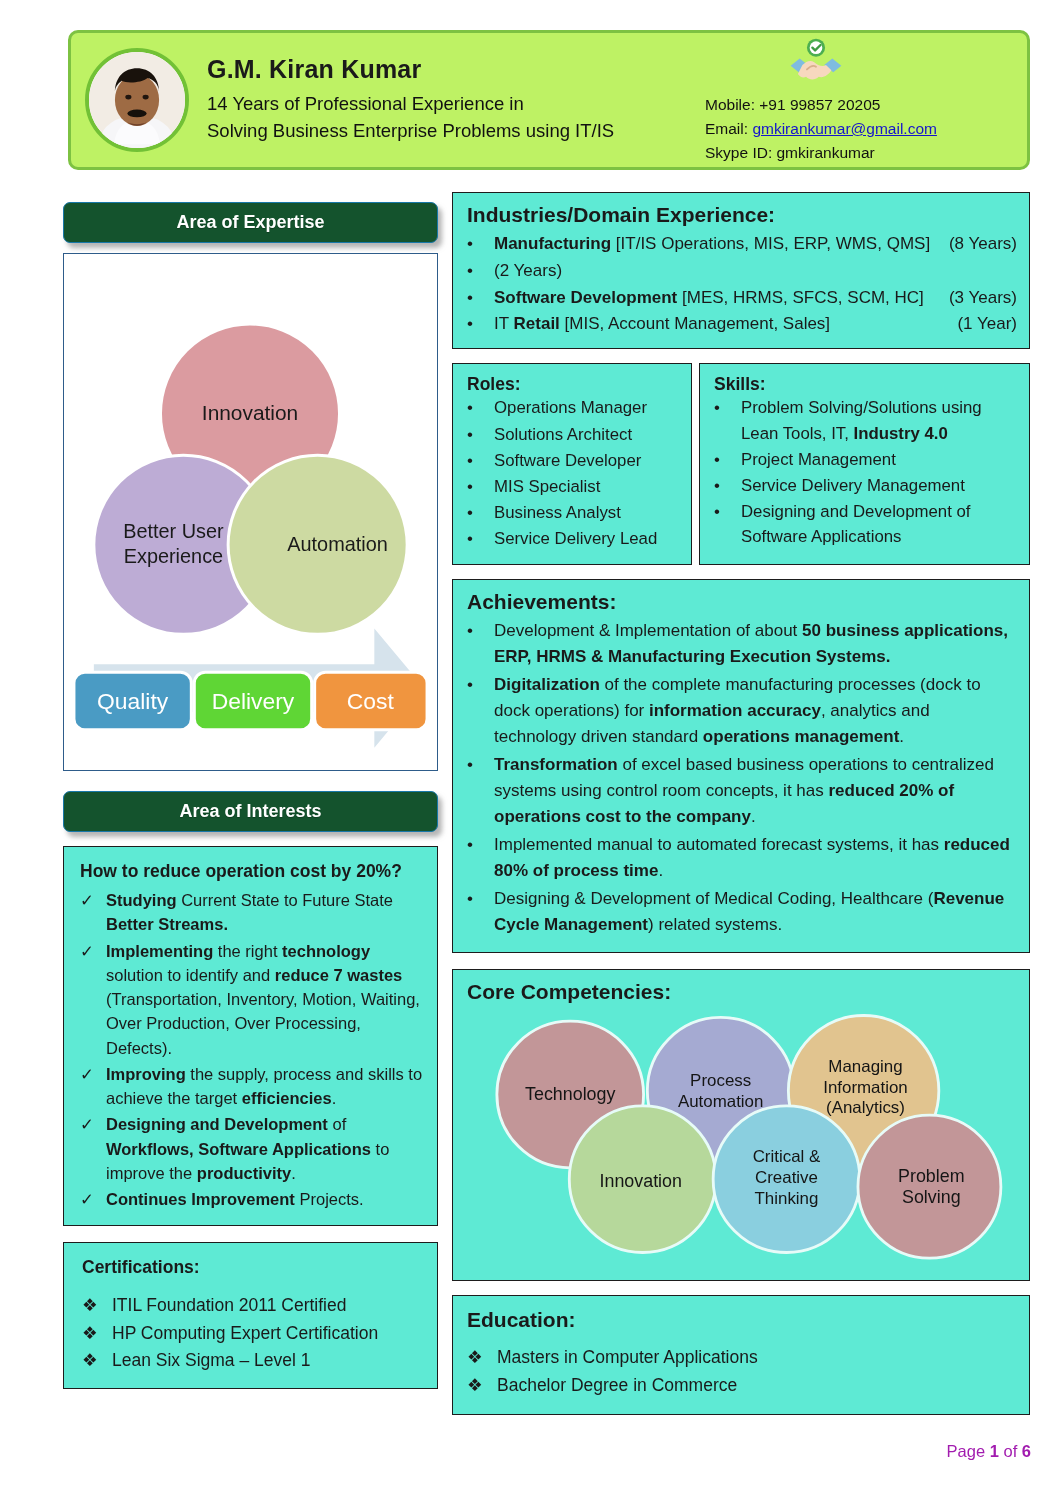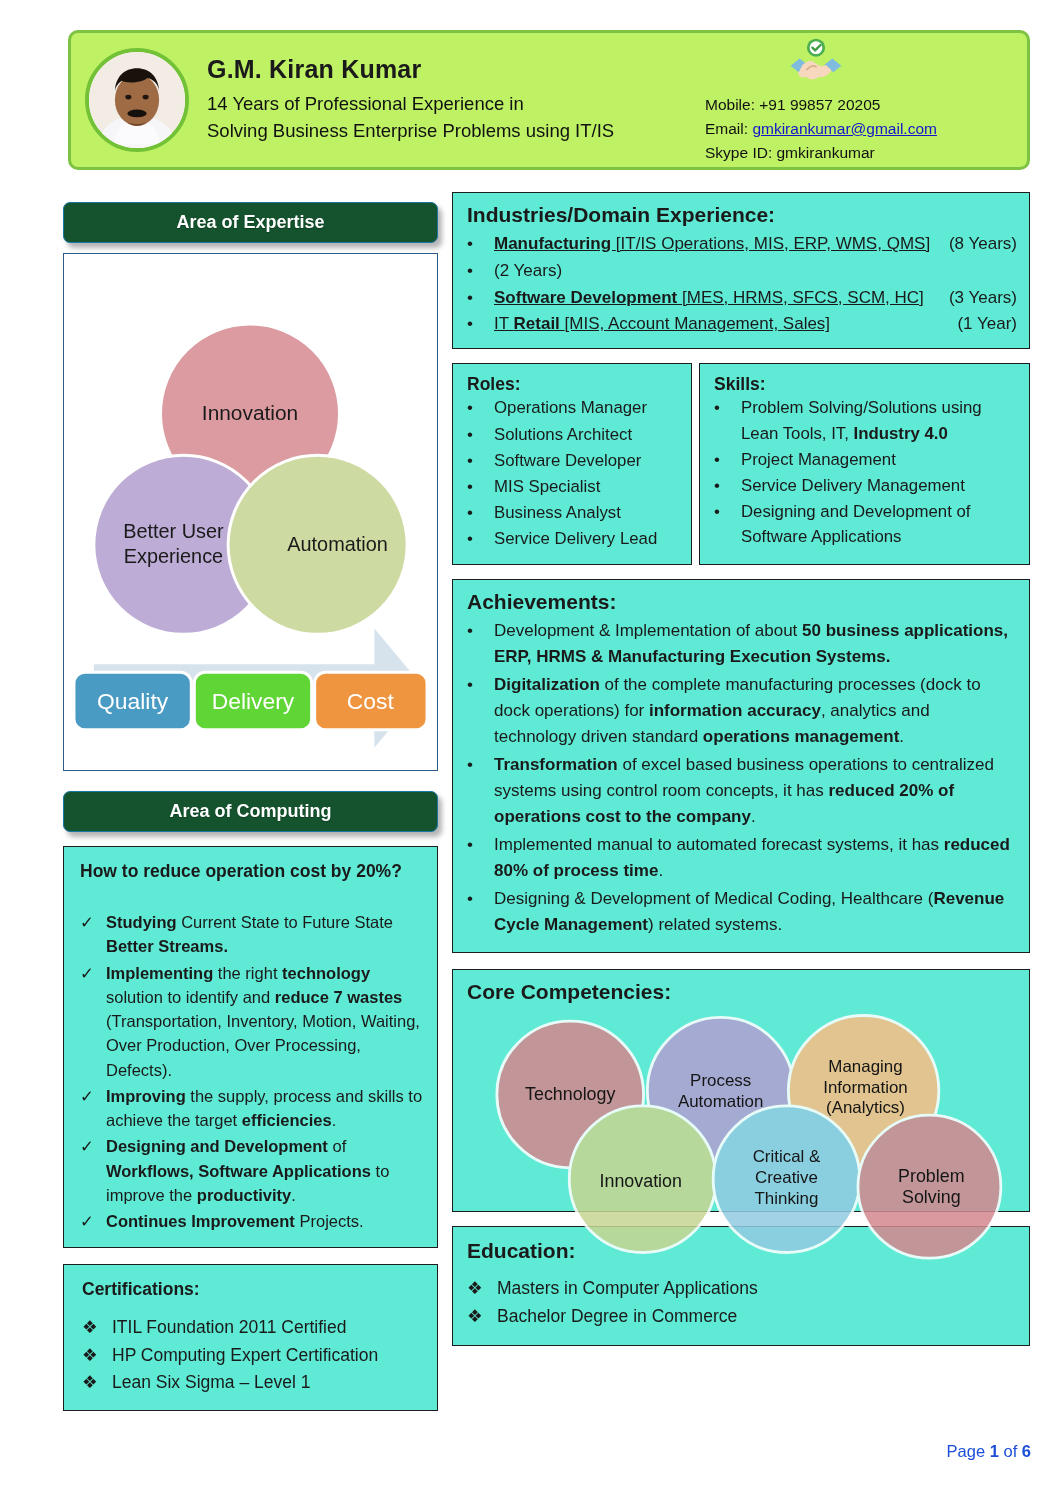--- a/index.html
+++ b/index.html
@@ -61,54 +61,54 @@
   ul.b li { display: flex; font-size: 17px; line-height: 1.46; margin-bottom: 1px; }
   ul.b li .mk { flex: none; width: 27px; text-align: left; }
   ul.b li .tx { flex: 1; }
   b, strong { font-weight: bold; }
 
   
   .venn-box { margin-top: 10px; height: 518px; position: relative; }
 
   
   .interest-box { padding: 14px 14px 12px 16px; }
-  .interest-q { font-size: 17.5px; font-weight: bold; margin-bottom: 28px; }
+  .interest-q { font-size: 17.5px; font-weight: bold; margin-bottom: 6px; }
   .interest-box ul.b li { font-size: 16.5px; line-height: 1.47; margin-bottom: 2px; }
   .interest-box ul.b li .mk { width: 26px; }
 
   
   .cert-box { padding: 14px 14px 14px 18px; }
   .cert-box ul.b { margin-top: 14px; }
   .cert-box ul.b li { font-size: 17.5px; line-height: 1.5; }
   .cert-box ul.b li .mk { width: 30px; }
 
   
   .ind-box { padding: 10px 12px 10px 14px; }
   .ind-box ul.b li { font-size: 17px; line-height: 1.52; }
   .ind-row { display: flex; width: 100%; }
-  .ind-row .lbl { flex: 1; text-decoration: underline; }
+  .ind-row .lbl { flex: 1; }
   .ind-row .yrs { flex: none; text-align: right; }
 
   .rs-wrap { display: flex; gap: 7px; margin-top: 14px; }
   .roles-box { width: 240px; padding: 10px 10px 12px 14px; }
   .skills-box { flex: 1; padding: 10px 10px 12px 14px; }
   .roles-box ul.b li, .skills-box ul.b li { font-size: 16.8px; line-height: 1.5; }
 
   .ach-box { margin-top: 14px; padding: 10px 14px 12px 14px; }
   .ach-box ul.b li { font-size: 17px; line-height: 1.53; margin-bottom: 2px; }
 
-  .cc-box { margin-top: 16px; padding: 10px 2px 8px 14px; height: 243px; }
+  .cc-box { margin-top: 16px; padding: 10px 2px 8px 14px; height: 312px; }
   .edu-box { margin-top: 14px; padding: 12px 14px 14px 14px; }
   .edu-box ul.b { margin-top: 12px; }
   .edu-box ul.b li { font-size: 17.5px; line-height: 1.52; }
   .edu-box ul.b li .mk { width: 30px; }
 
   .footer {
     position: absolute; right: 30px; top: 1442px;
-    font-size: 16.5px; color: #1d4ed8;
+    font-size: 16.5px; color: #a21caf;
   }
 </style>
 </head>
 <body>
 
 <div class="page">
 
   <div class="header">
     <div class="avatar-wrap">
       <svg class="avatar-photo" viewBox="0 0 100 100">
@@ -179,21 +179,21 @@
           <rect x="131" y="420" width="118" height="58" rx="11" fill="#5FD635" stroke="#ffffff" stroke-width="3"></rect>
           <text x="190" y="457" text-anchor="middle" font-family="Liberation Sans, sans-serif" font-size="23" fill="#ffffff">Delivery</text>
         </g>
         <g>
           <rect x="252" y="420" width="113" height="58" rx="11" fill="#F0953F" stroke="#ffffff" stroke-width="3"></rect>
           <text x="308" y="457" text-anchor="middle" font-family="Liberation Sans, sans-serif" font-size="23" fill="#ffffff">Cost</text>
         </g>
       </svg>
     </div>
 
-    <div class="ribbon" style="margin-top:20px;">Area of Computing</div>
+    <div class="ribbon" style="margin-top:20px;">Area of Interests</div>
 
     <div class="plainbox interest-box" style="margin-top:14px;">
       <div class="interest-q">How to reduce operation cost by 20%?</div>
       <ul class="b" id="interests-list">
           <li>
             <span class="mk">✓</span>
             <span class="tx"><b>Studying </b><span>Current State to Future State </span><b>Better Streams.</b></span>
           </li>
           <li>
             <span class="mk">✓</span>

